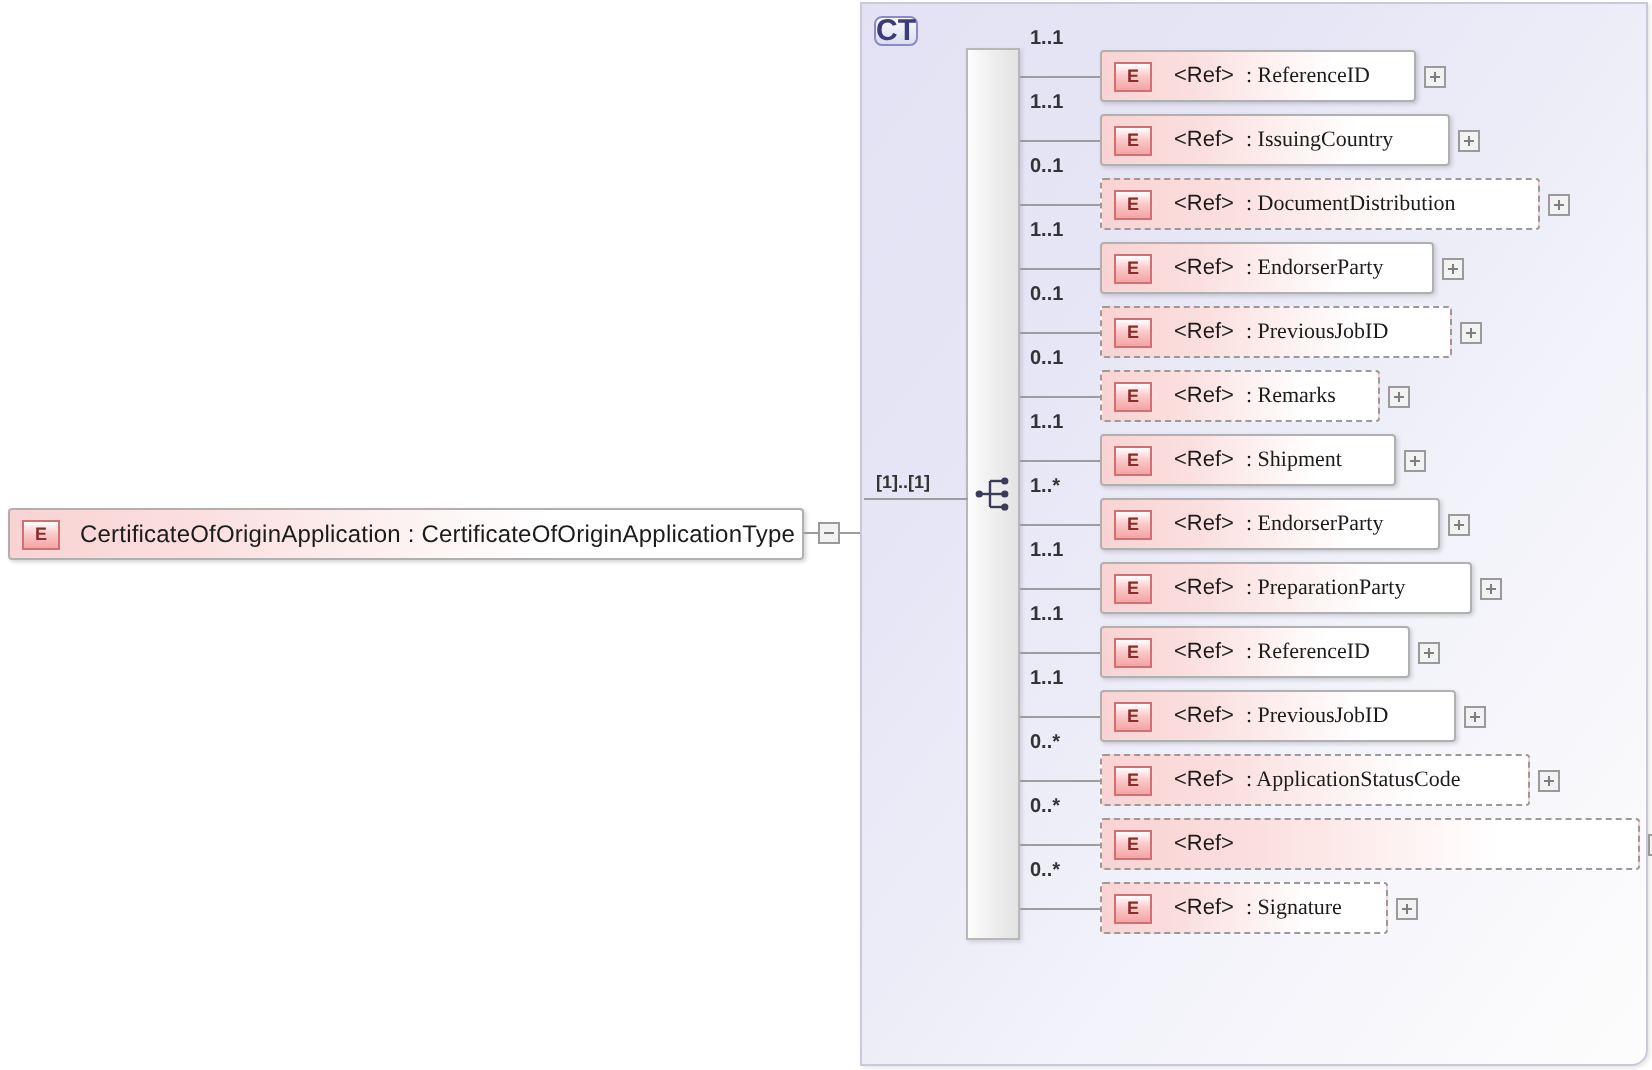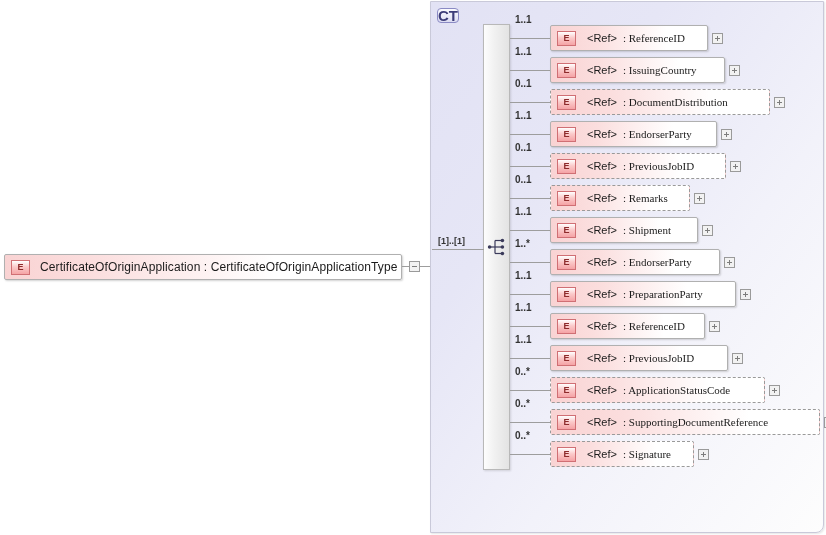--- a/index.html
+++ b/index.html
@@ -403,21 +403,20 @@
           <span class="name">: ApplicationStatusCode</span>
         </div>
         <div class="plus-box node-plus" style="left: 254px;"></div>
       </div>
       <div class="row" style="top: 409px;">
         <div class="row-line"></div>
         <div class="row-card">0..*</div>
         <div class="node optional" style="width: 270px;">
           <span class="e-badge">E</span>
           <span class="ref">&lt;Ref&gt;</span>
-          <span class="name">: SupportingDocumentReference</span>
         </div>
         <div class="plus-box node-plus" style="left: 309px;"></div>
       </div>
       <div class="row" style="top: 441px;">
         <div class="row-line"></div>
         <div class="row-card">0..*</div>
         <div class="node optional" style="width: 144px;">
           <span class="e-badge">E</span>
           <span class="ref">&lt;Ref&gt;</span>
           <span class="name">: Signature</span>

